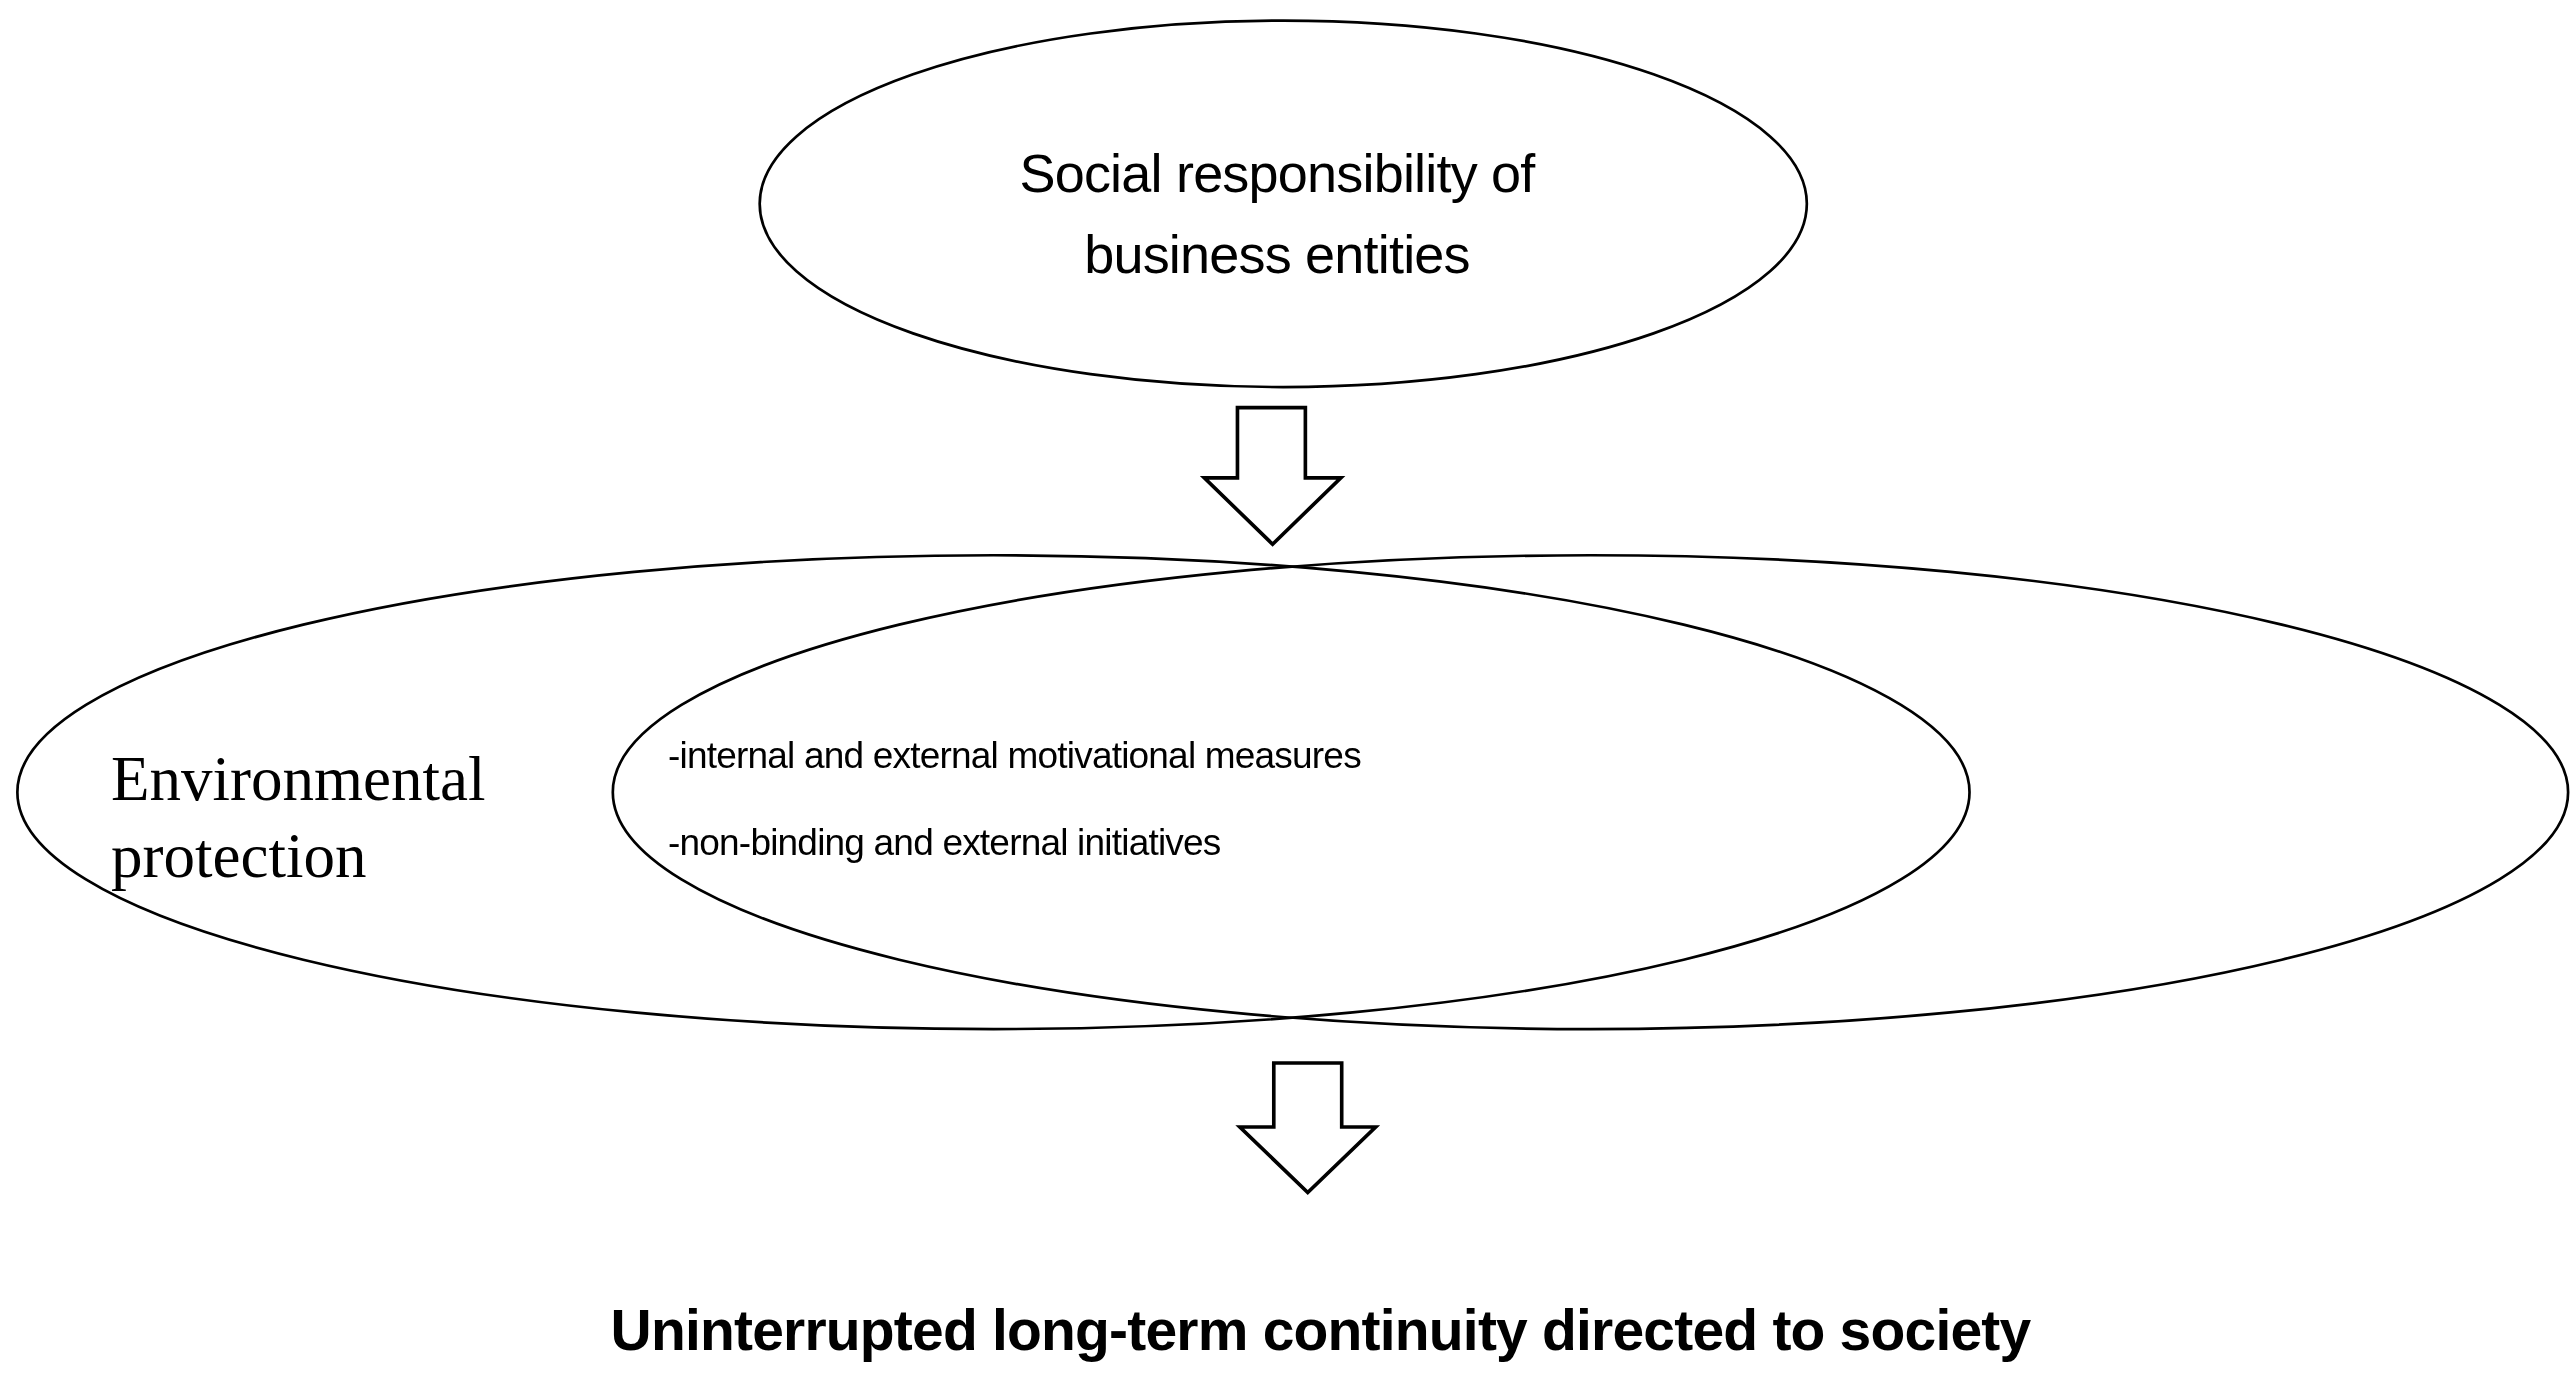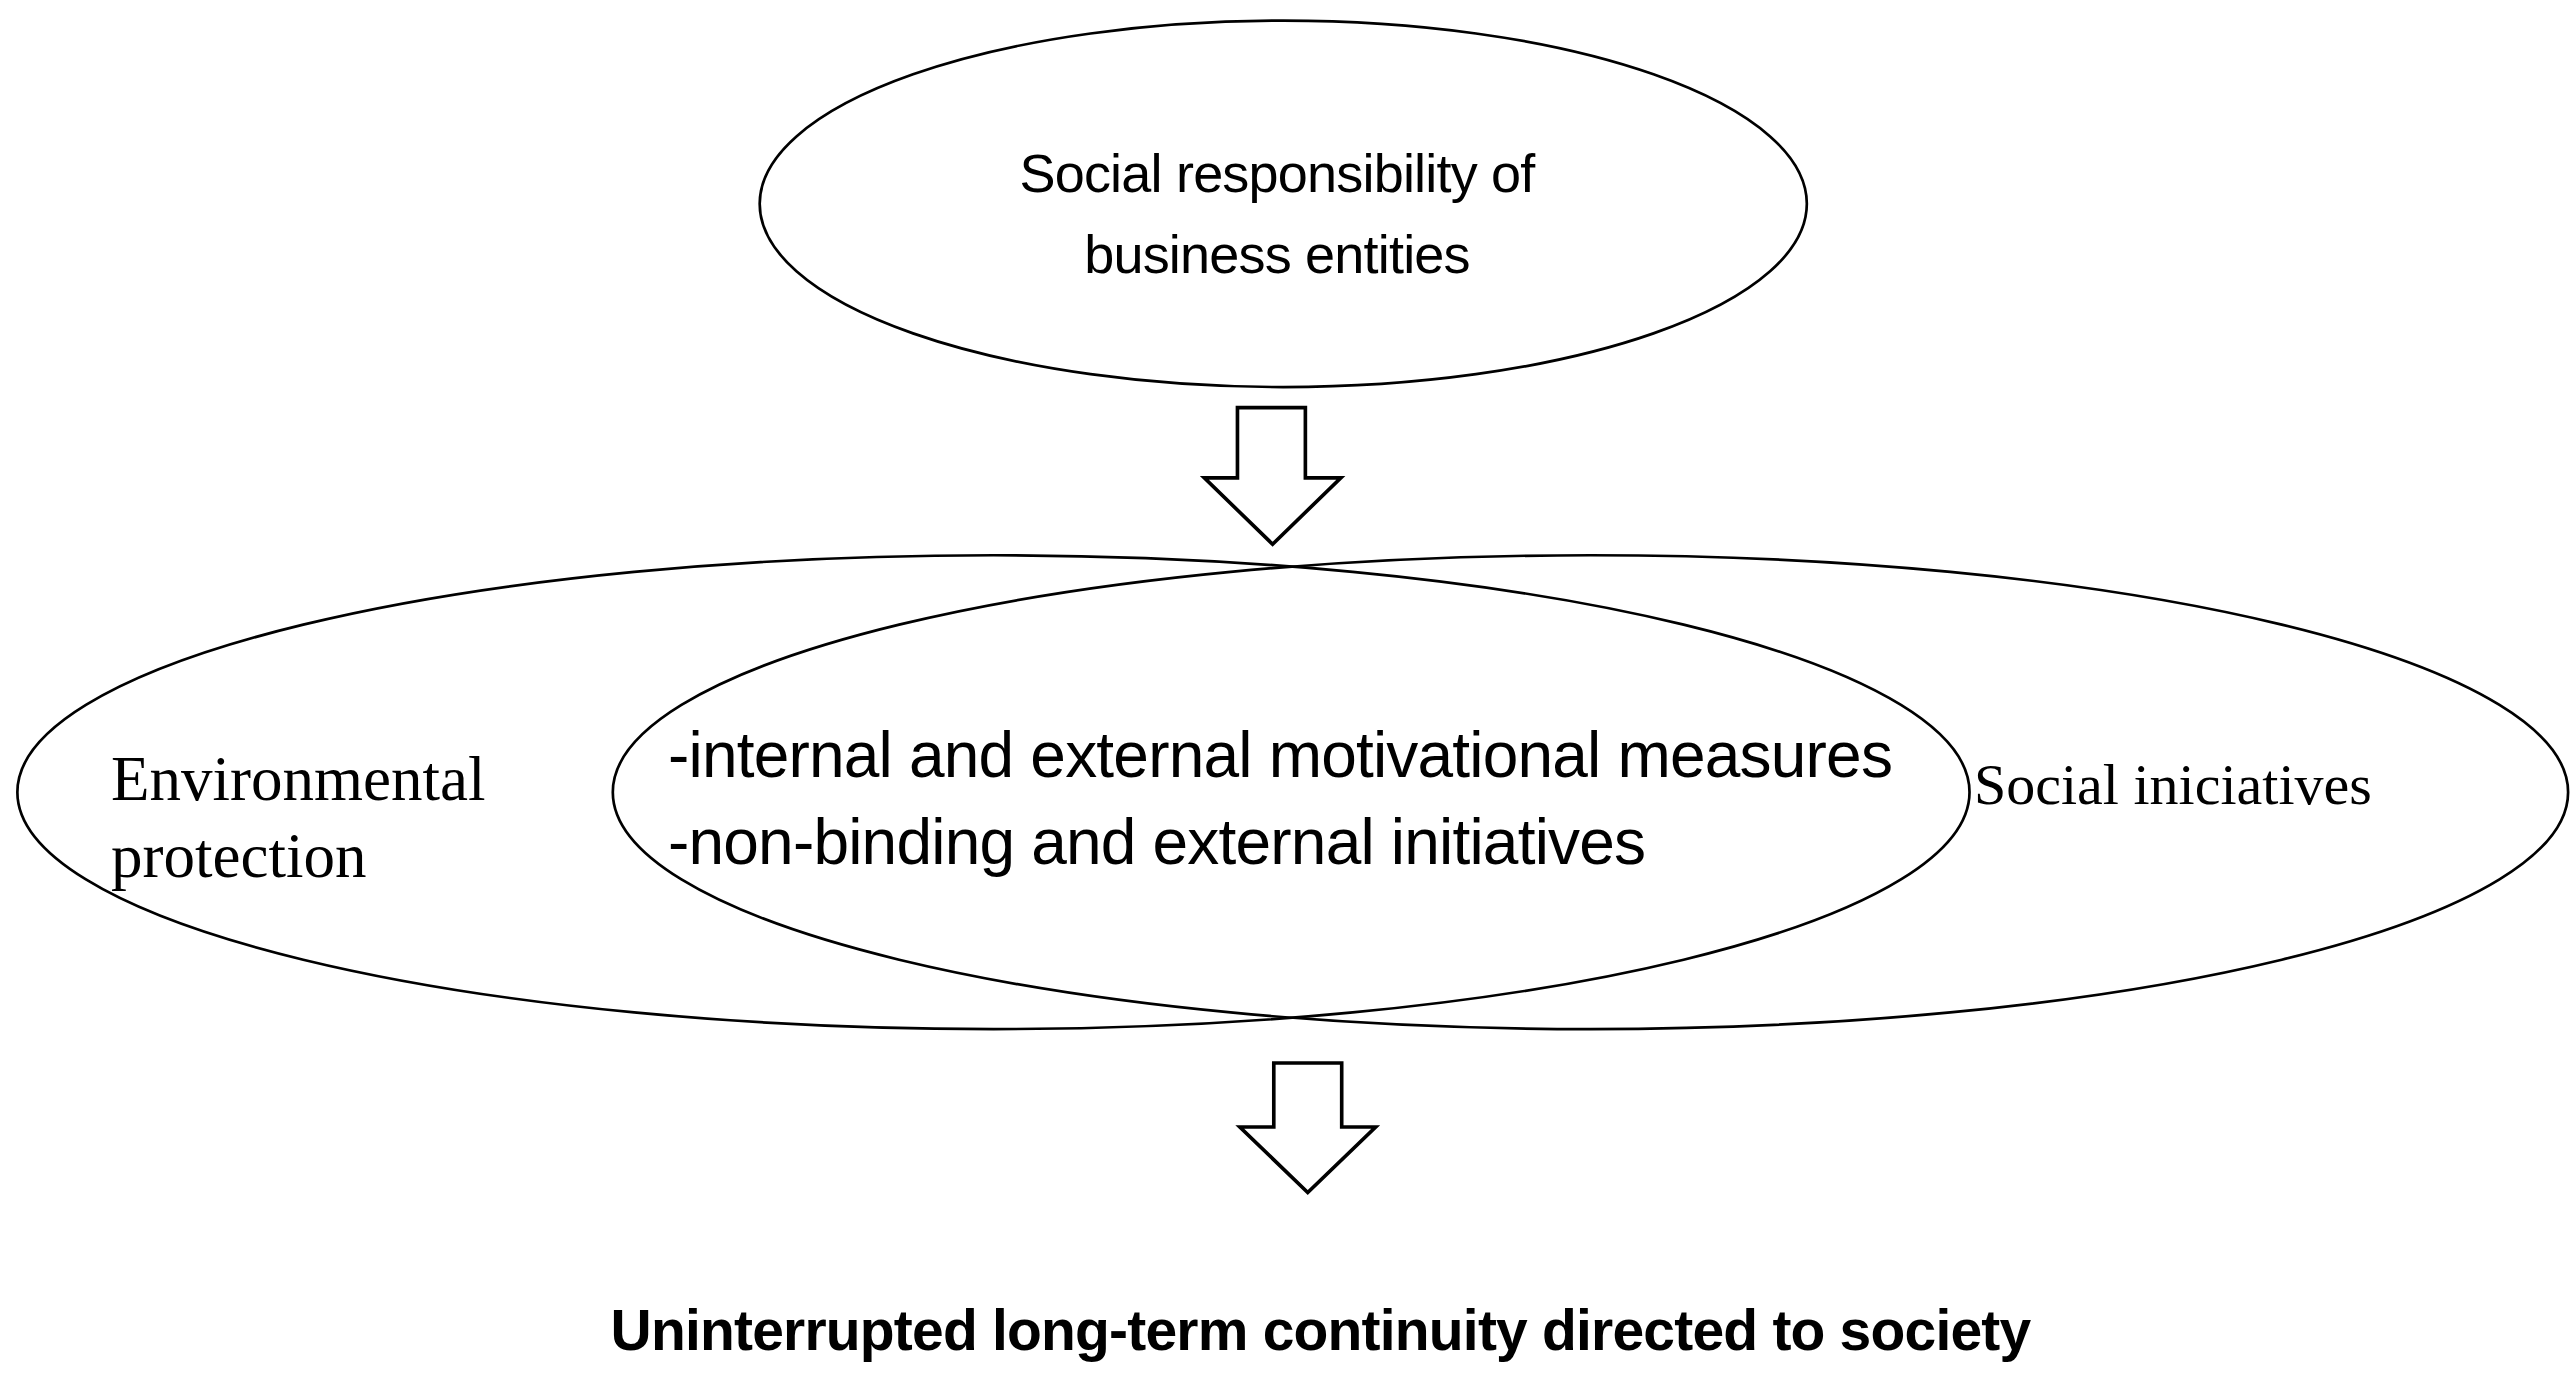--- a/index.html
+++ b/index.html
@@ -46,21 +46,21 @@
   }
   .env-label {
     left: 111px;
     top: 741px;
     font-size: 63px;
     line-height: 77px;
   }
   .overlap-label {
     left: 668px;
     top: 712px;
-    font-size: 64px;
+    font-size: 37px;
     line-height: 87px;
   }
   .social-label {
     left: 1974px;
     top: 750px;
     font-size: 58px;
     line-height: 69px;
   }
   .footer-label {
     left: 511px;
@@ -99,19 +99,18 @@
     <span class="line">Social responsibility of</span>
     <span class="line">business entities</span>
   </div>
 
   <div class="label sans overlap-label">
     <span class="line">-internal and external motivational measures</span>
     <span class="line">-non-binding and external initiatives</span>
   </div>
 
   <div class="label serif social-label">
-    <span class="line">Social iniciatives</span>
   </div>
 
   <div class="label sans footer-label">Uninterrupted long-term continuity directed to society</div>
 
 </div>
 
 
 </body></html>

